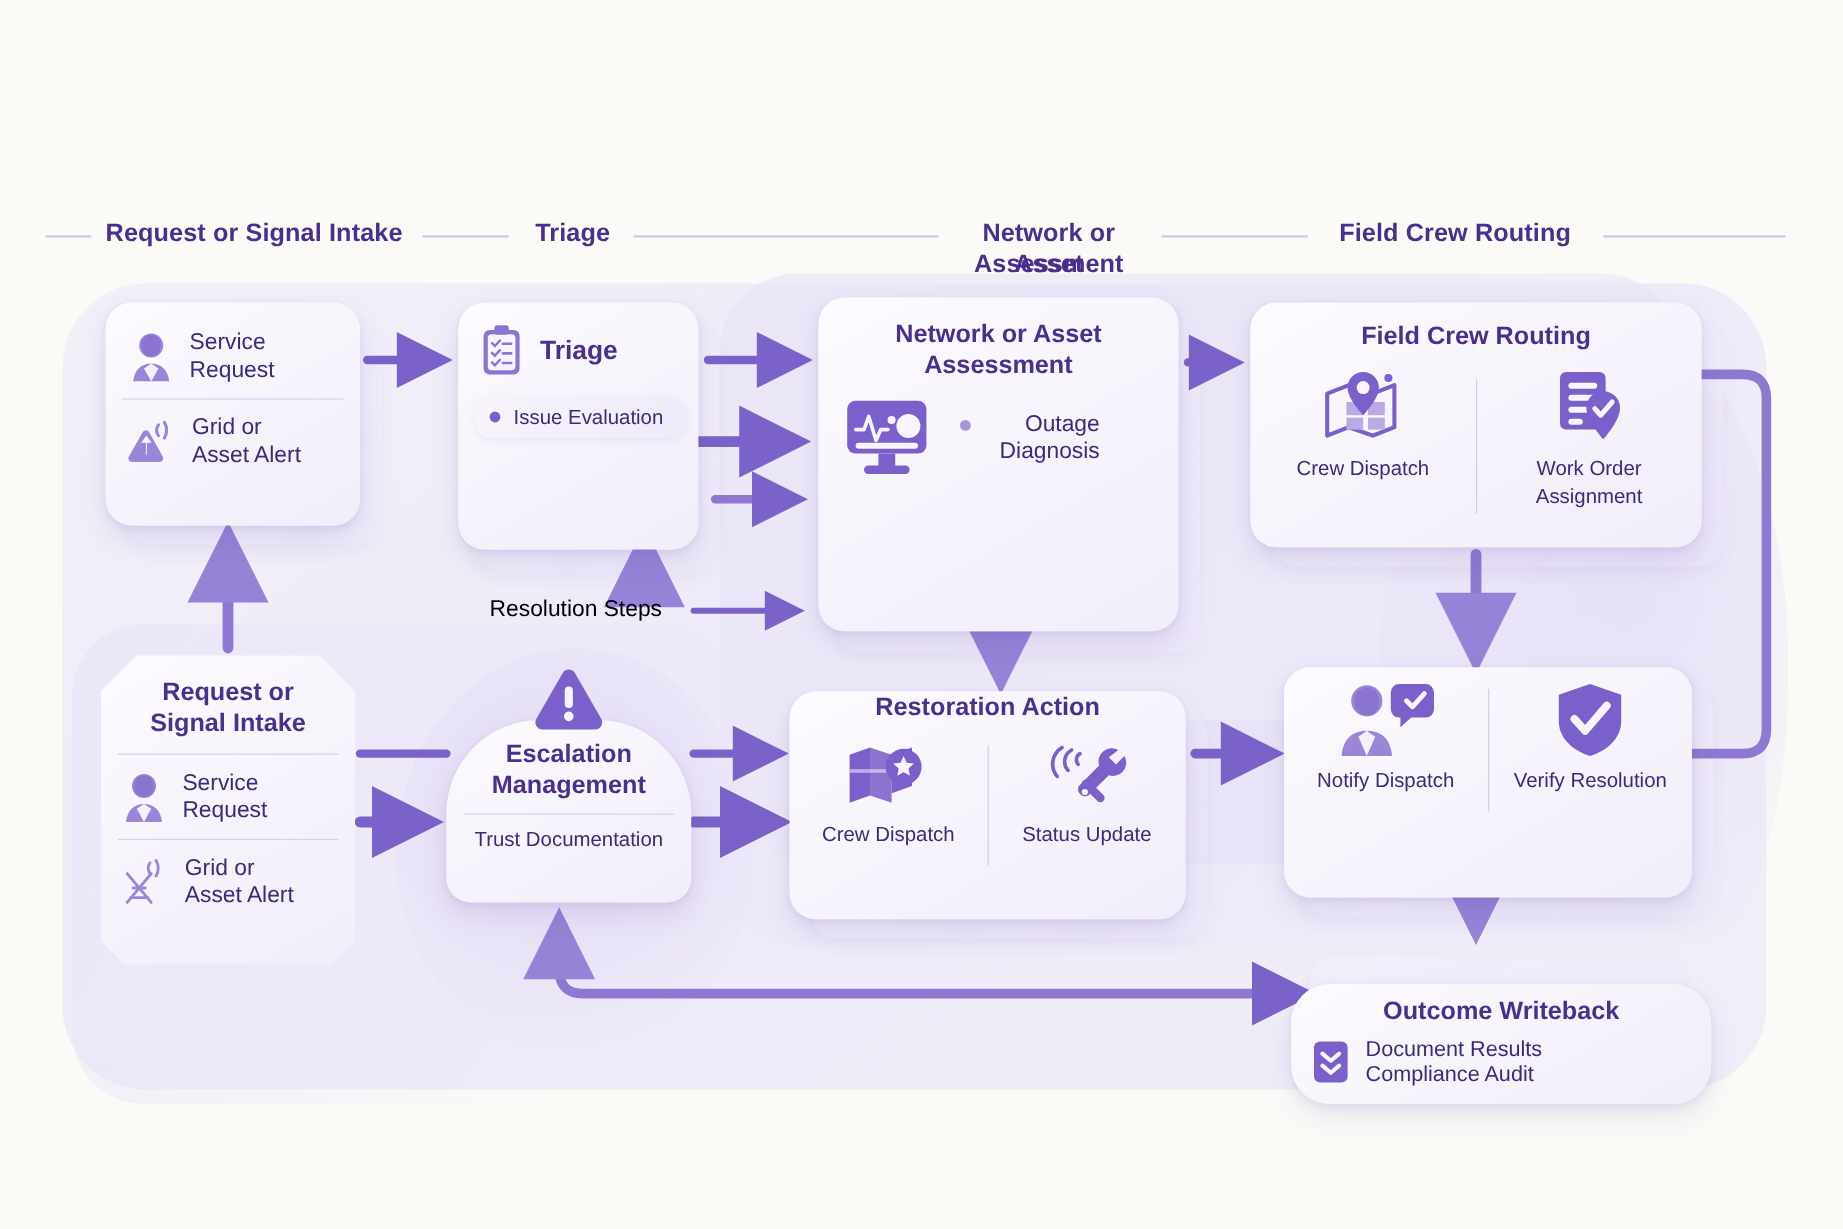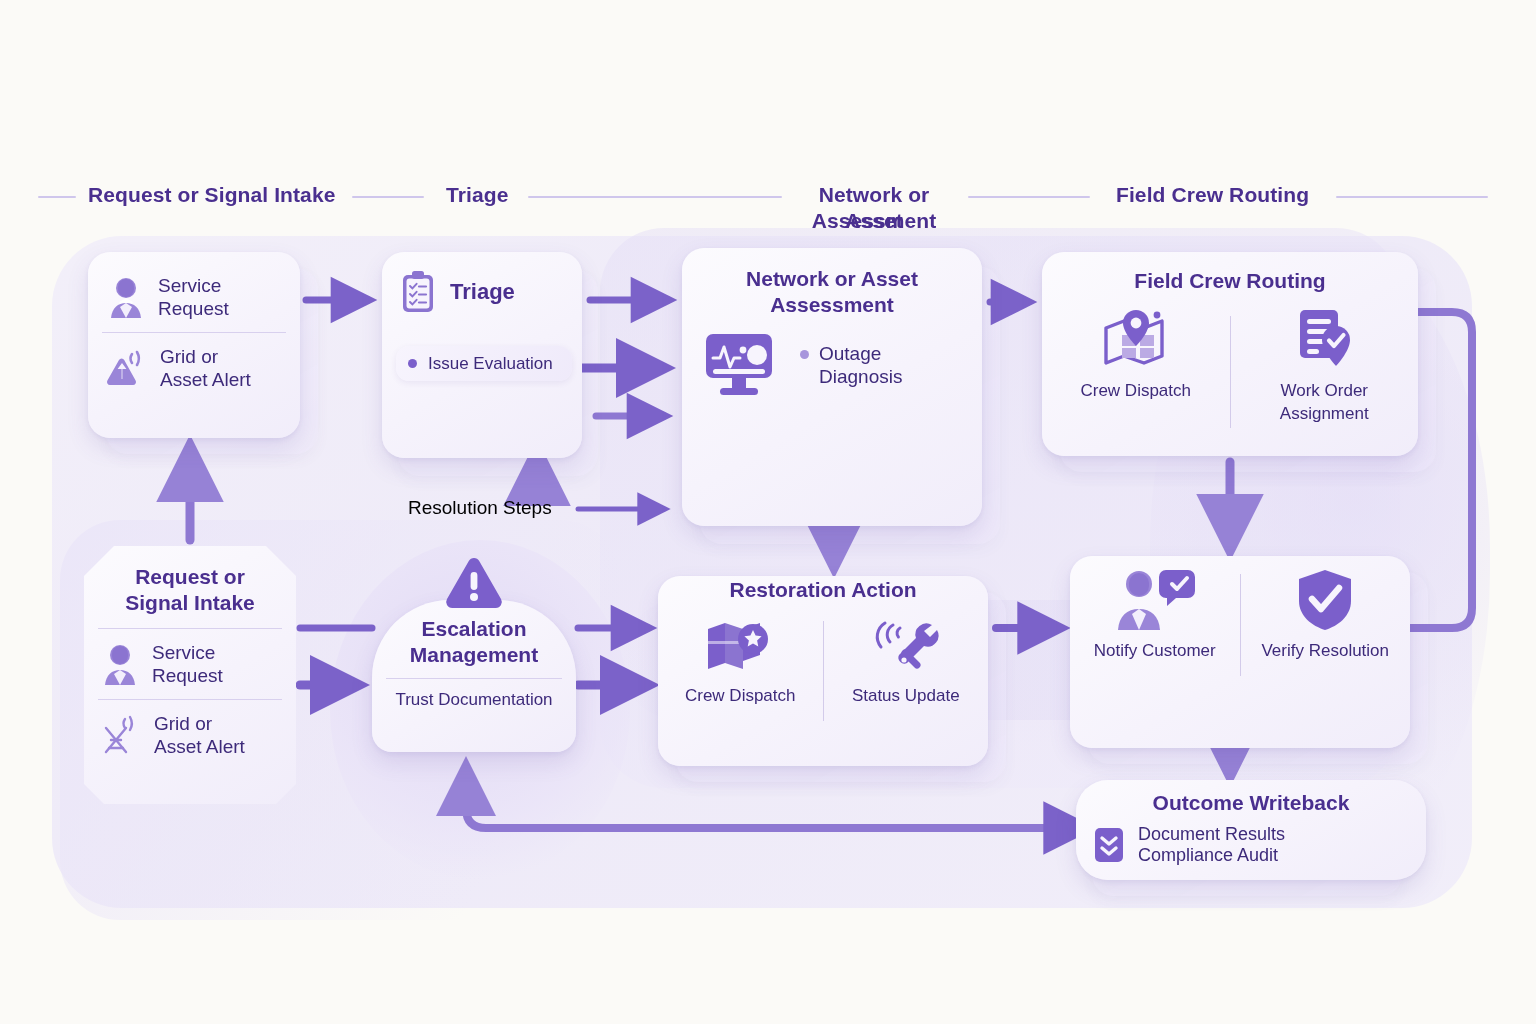--- a/index.html
+++ b/index.html
@@ -86,21 +86,21 @@
     left:84px;top:546px;width:212px;height:258px;
     clip-path:polygon(30px 0,182px 0,212px 30px,212px 238px,192px 258px,20px 258px,0 238px,0 30px);
     border-radius:0;
   }
   #card-escalation{
     left:372px;top:600px;width:204px;height:152px;
     border-radius:78px 78px 20px 20px;
   }
   #card-restore{left:658px;top:576px;width:330px;height:190px;}
   #card-confirm{left:1070px;top:556px;width:340px;height:192px;}
-  #card-outcome{left:1076px;top:780px;width:350px;height:100px;border-radius:32px;}
+  #card-outcome{left:1076px;top:820px;width:350px;height:100px;border-radius:32px;}
 
   .soft-card{
     position:absolute;border-radius:22px;
     background:linear-gradient(150deg,rgba(244,240,253,.95) 0%,rgba(235,229,250,.9) 100%);
     box-shadow:0 6px 16px rgba(92,72,160,.10);
   }
 
   
   svg.wires{position:absolute;left:0;top:0;width:1536px;height:1024px;pointer-events:none;overflow:visible;}
 
@@ -246,21 +246,21 @@
           <g stroke="#8B74D0" stroke-width="2.2" stroke-linecap="round">
             <line x1="19" y1="16.5" x2="26" y2="16.5"></line>
             <line x1="19" y1="24.5" x2="26" y2="24.5"></line>
             <line x1="19" y1="32.5" x2="26" y2="32.5"></line>
           </g>
         </svg>
       </span>
       <div class="card-title" style="font-size:22px;">Triage</div>
     </div>
 
-    <div class="chip" style="margin:32px 10px 0 14px;text-align:right;">
+    <div class="chip" style="margin:16px 10px 0 14px;text-align:right;">
       <span class="bullet"></span>
       <span class="label-sm">Issue Evaluation</span>
     </div>
   </div>
 
   <div class="card" id="card-assess">
     <div class="card-title" style="margin-top:18px;">Network or Asset</div>
     <div class="card-title">Assessment</div>
 
 
@@ -269,21 +269,21 @@
         <svg class="ico" width="82" height="74" viewBox="0 0 82 74">
           <rect x="6" y="6" width="66" height="44" rx="7" fill="#7B5FCB"></rect>
           <path d="M13 30 l7 0 l4 -11 l6 20 l4 -9 l6 0" stroke="#F7F4FD" stroke-width="3" fill="none" stroke-linecap="round" stroke-linejoin="round"></path>
           <circle cx="43" cy="22" r="3.4" fill="#F7F4FD"></circle>
           <circle cx="57" cy="27" r="10" fill="#F7F4FD"></circle>
           <rect x="13" y="41" width="52" height="5" rx="2.5" fill="#F7F4FD"></rect>
           <rect x="32" y="50" width="14" height="12" fill="#7B5FCB"></rect>
           <rect x="20" y="60" width="38" height="7" rx="3.5" fill="#7B5FCB"></rect>
         </svg>
       </span>
-      <div class="row" style="gap:10px;align-items:flex-start;">
+      <div class="row" style="gap:24px;align-items:flex-start;text-align:right;">
         <span class="bullet soft" style="margin-top:8px;"></span>
         <div>
           <div class="label">Outage</div>
           <div class="label">Diagnosis</div>
         </div>
       </div>
     </div>
   </div>
 
   <div class="card" id="card-fieldcrew">
@@ -430,21 +430,21 @@
         <span>
           <svg class="ico" width="86" height="64" viewBox="0 0 86 64">
             <circle cx="27" cy="16" r="13" fill="#9A85D8"></circle>
             <path d="M17 15 a10 10 0 0 1 20 0 v3 a10 10 0 0 1 -20 0 z" fill="#8B74D0"></path>
             <path d="M6 62 c1-14 9-21 21-21 s20 7 21 21 z" fill="#9A85D8"></path>
             <path d="M27 41 L20 46 L27 62 L34 46 Z" fill="#F3EFFC"></path>
             <path d="M54 2 h22 a7 7 0 0 1 7 7 v14 a7 7 0 0 1 -7 7 h-12 l-9 8 v-8 h-1 a7 7 0 0 1 -7 -7 V9 a7 7 0 0 1 7 -7 z" fill="#7B5FCB"></path>
             <path d="M60 16 l5 5 l10 -11" stroke="#F7F4FD" stroke-width="4" fill="none" stroke-linecap="round" stroke-linejoin="round"></path>
           </svg>
         </span>
-        <div class="label-sm">Notify Customer</div>
+        <div class="label-sm">Notify Dispatch</div>
       </div>
 
       <div class="vdivider" style="margin:6px 0 14px;"></div>
 
       <div class="center-col">
         <span>
           <svg class="ico" width="60" height="64" viewBox="0 0 60 64">
             <path d="M30 2 L56 11 v22 c0 15 -13 25 -26 29 C17 58 4 48 4 33 V11 Z" fill="#7B5FCB"></path>
             <path d="M17 31 l9 10 l18 -21" stroke="#F7F4FD" stroke-width="6.5" fill="none" stroke-linecap="round" stroke-linejoin="round"></path>
           </svg>

